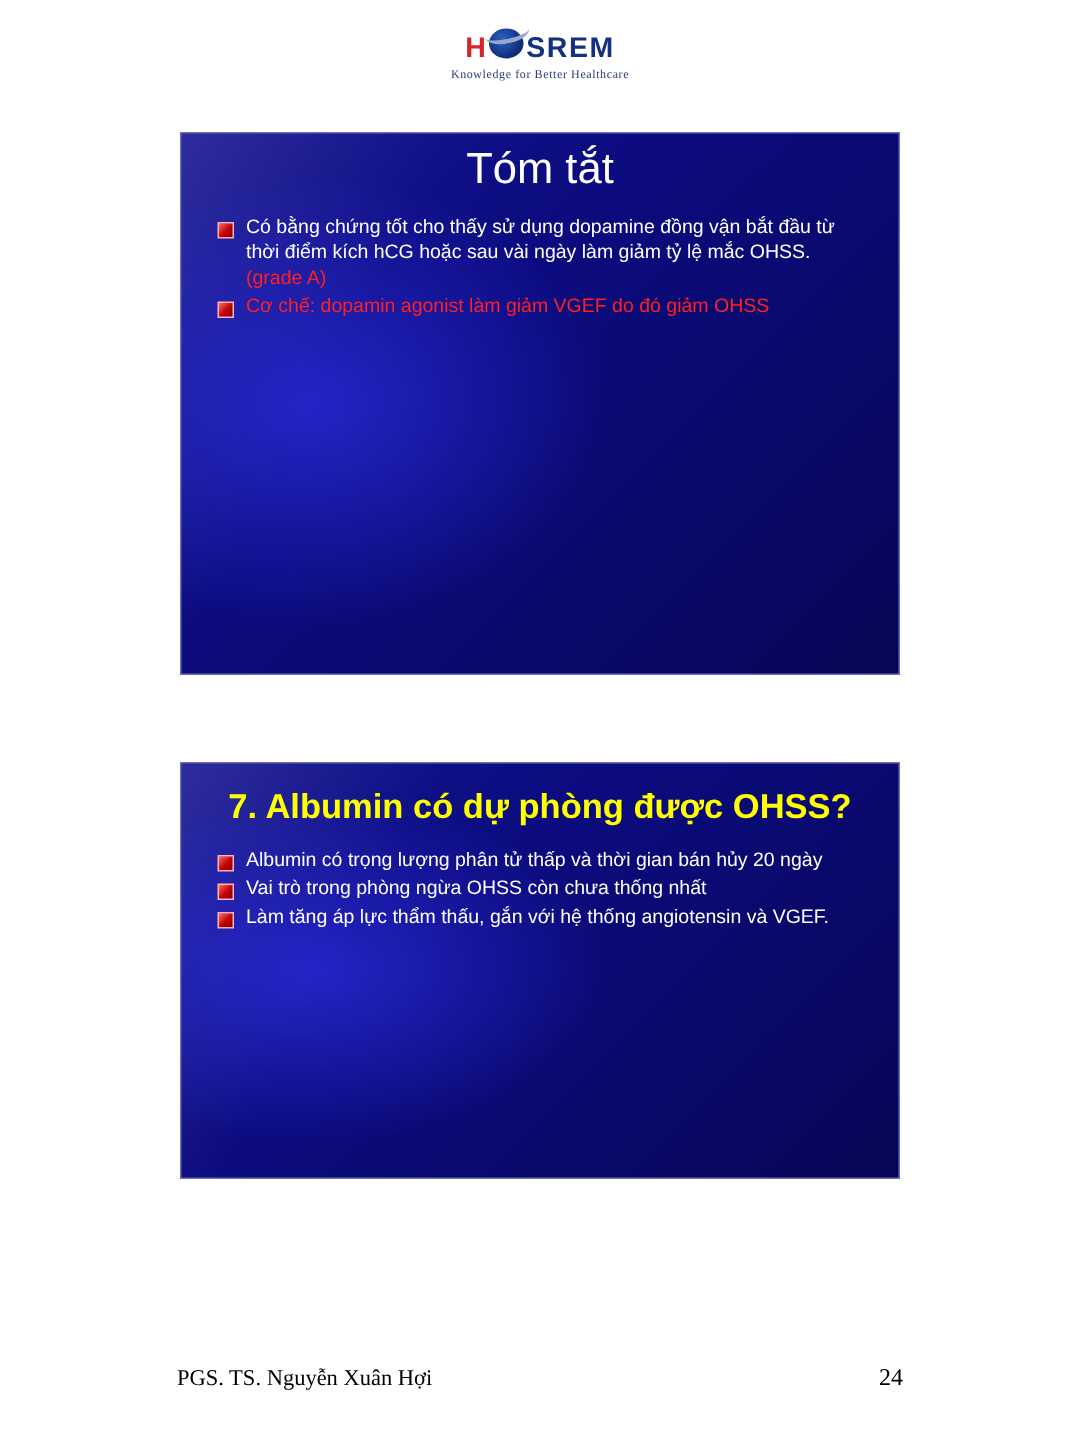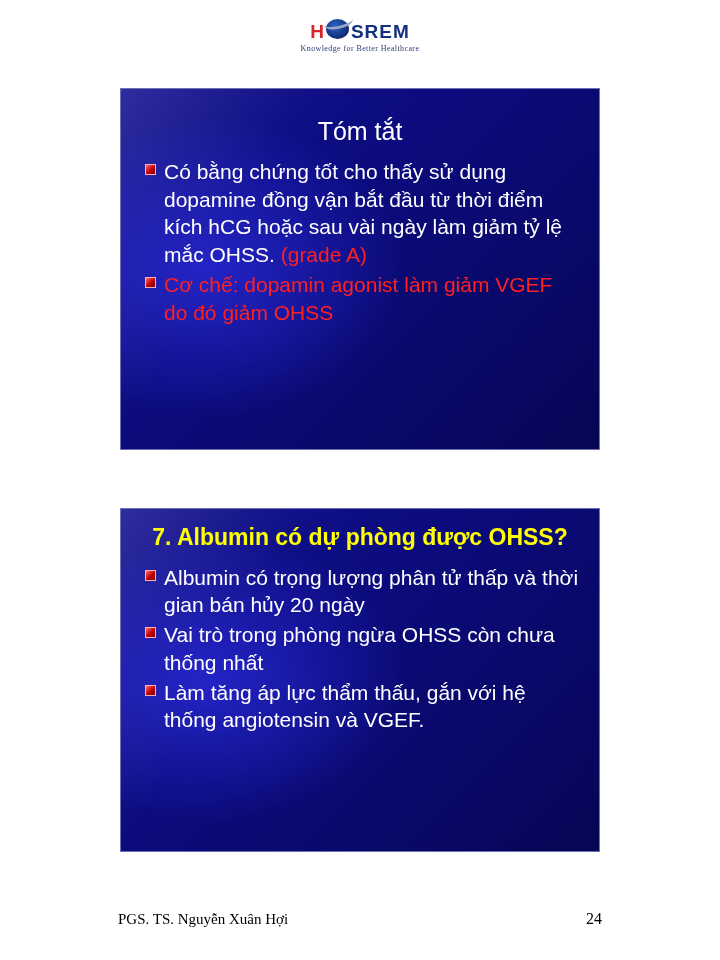--- a/index.html
+++ b/index.html
@@ -89,28 +89,28 @@
   .slide .streaks {
     position: absolute;
     inset: 0;
     pointer-events: none;
     background:
       linear-gradient(104deg, rgba(120,120,255,0.22) 0 1px, rgba(0,0,0,0) 1px 26px),
       linear-gradient(96deg, rgba(90,90,230,0.14) 0 1px, rgba(0,0,0,0) 1px 55px);
     opacity: 0.55;
   }
   .slide-1 { top: 88px; height: 362px; }
-  .slide-2 { top: 508px; height: 344px; }
+  .slide-2 { top: 508px; height: 278px; }
 
   .slide-title {
     position: relative;
     text-align: center;
     color: #ffffff;
-    font-size: 25px;
-    padding-top: 28px;
+    font-size: 29px;
+    padding-top: 8px;
     font-family: "Liberation Sans", sans-serif;
   }
   .slide-title.yellow {
     color: #ffff00;
     font-weight: bold;
     font-size: 23px;
     padding-top: 14px;
     line-height: 1.25;
   }
 
@@ -130,21 +130,21 @@
     flex: 0 0 auto;
     width: 11px;
     height: 11px;
     margin-top: 6px;
     margin-right: 8px;
     background: linear-gradient(135deg, #ff6b6b 0%, #c00000 55%, #8a0000 100%);
     border: 1px solid #ffb0b0;
   }
   .bullet-text {
     color: #ffffff;
-    font-size: 21px;
+    font-size: 13px;
     line-height: 1.32;
     font-family: "Liberation Sans", sans-serif;
   }
   .bullet-text.red { color: #ff2020; }
   .bullet-text .red-inline { color: #ff2020; }
 
   
   .footer {
     position: absolute;
     left: 118px;

